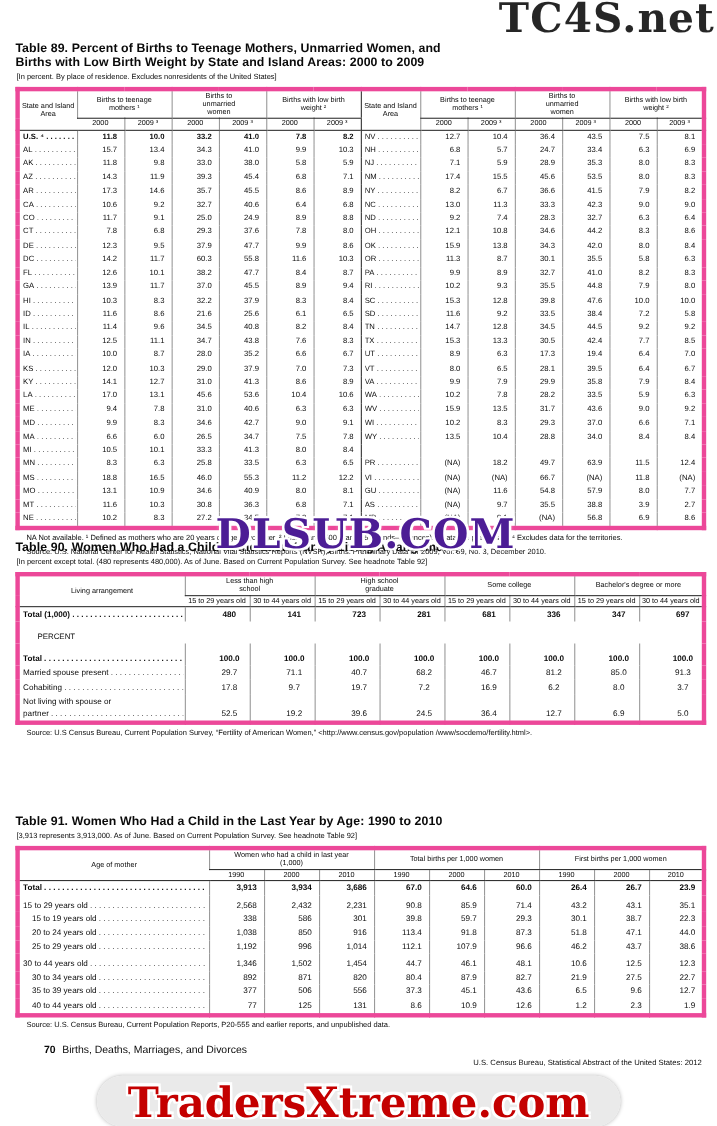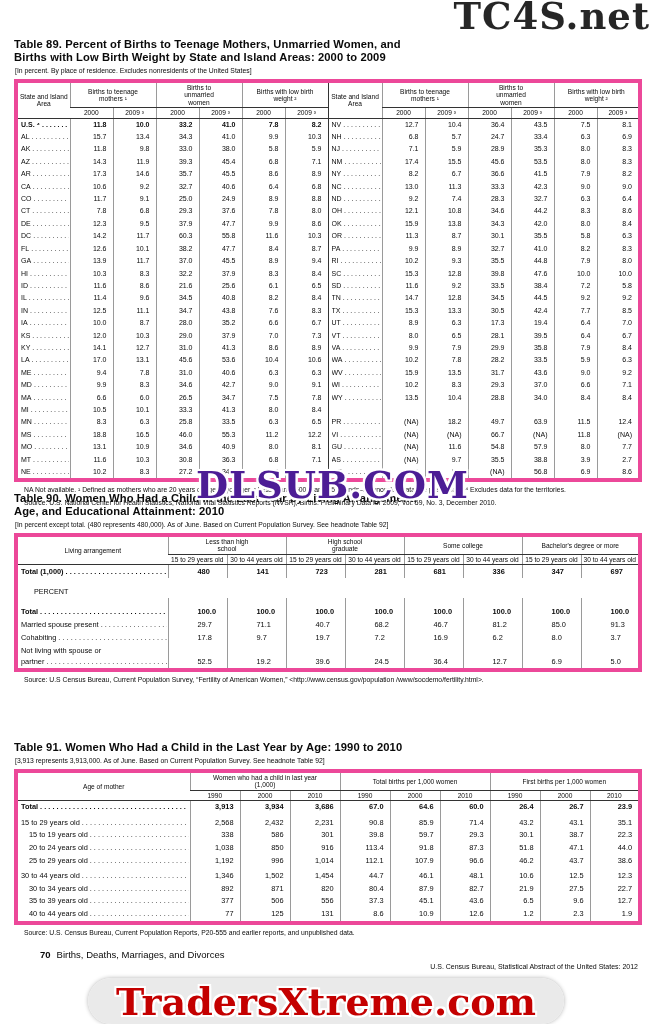--- a/index.html
+++ b/index.html
@@ -24,21 +24,21 @@
   .g90a{max-width:48px;}
   .g90b{max-width:54px;}
   .g90c{max-width:62px;}
   .g90d{max-width:80px;}
   .mid{border-left:1px solid #333 !important;}
   
   .t89 td{font-size:7px;line-height:10.4px;height:10.4px;white-space:nowrap;overflow:hidden;}
   .t89 td.num{text-align:right;padding-right:6px;}
   
   .t90 td{font-size:7.4px;line-height:11px;}
-  .t90 td.num{text-align:left;padding-right:7px;padding-left:29px;}
+  .t90 td.num{text-align:center;padding-right:7px;padding-left:29px;}
   .t91 td{font-size:7.4px;line-height:10.6px;}
   .t91 td.num{text-align:right;padding-right:6px;}
   td.stub{padding-left:3px;overflow:hidden;}
   .sf{display:flex;overflow:hidden;}
   .lbl{white-space:nowrap;}
   .l1{white-space:nowrap;}
   .dots{flex:1;overflow:hidden;white-space:nowrap;margin-left:2px;}
   .dots::after{content:". . . . . . . . . . . . . . . . . . . . . . . . . . . . . . . . . . . .";}
   .b{font-weight:700;}
   .ind .sf{padding-left:8px;}
@@ -870,21 +870,20 @@
         </tbody>
     </table>
 
     <p class="fn">NA Not available. ¹ Defined as mothers who are 20 years of age or younger. ² Less than 2,500 grams (5 pounds–8 ounces). ³ Data are preliminary. ⁴ Excludes data for the territories.</p>
     <p class="fn">Source: U.S. National Center for Health Statistics, National Vital Statistics Reports (NVSR), Births: Preliminary Data for 2009, Vol. 59, No. 3, December 2010.</p>
   </div>
 
   <div class="section s2">
     <div class="t-title">
       <div>Table 90. Women Who Had a Child in the Last Year by Living Arrangement,</div>
-      <div>Age, and Educational Attainment: 2010</div>
     </div>
     <div class="bracket">[In percent except total. (480 represents 480,000). As of June. Based on Current Population Survey. See headnote Table 92]</div>
 
     <table class="dt t90">
       <colgroup>
         <col style="width:152px">
         <col style="width:59px">
           <col style="width:59px">
           <col style="width:59px">
           <col style="width:59px">

